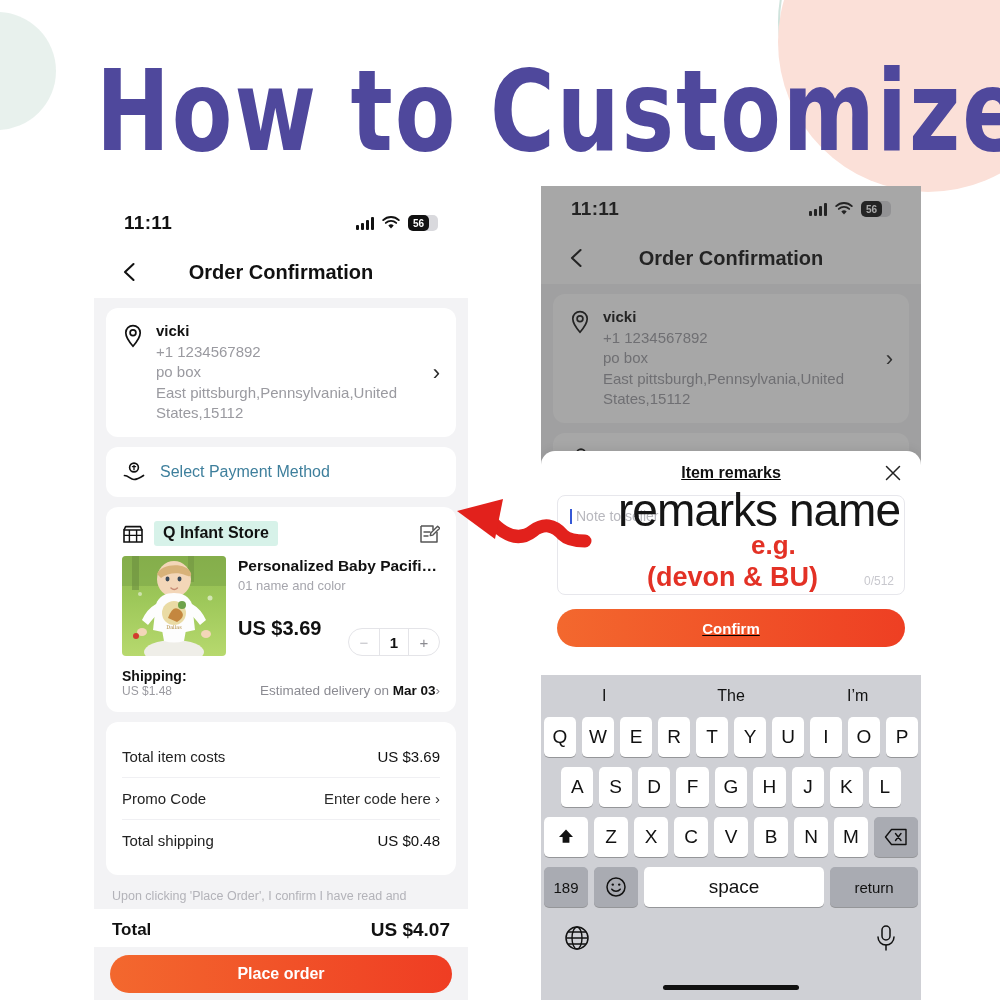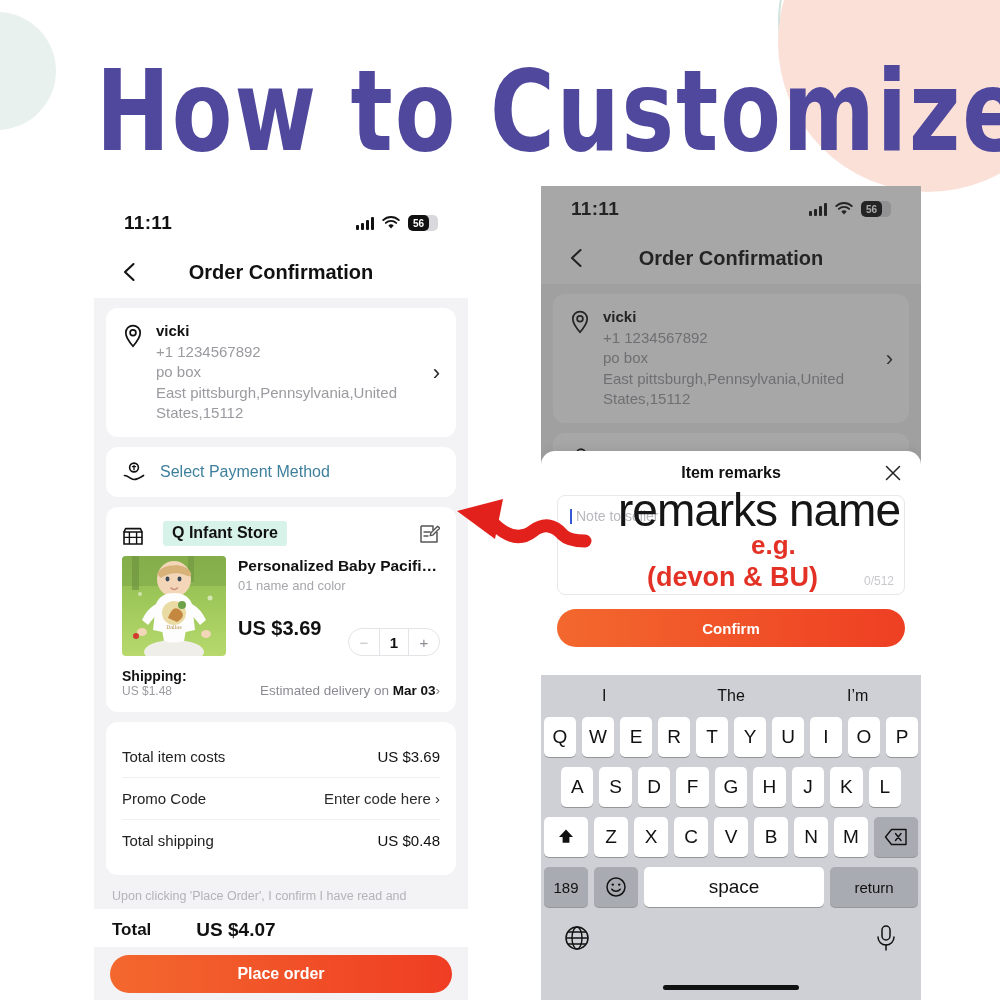--- a/index.html
+++ b/index.html
@@ -83,21 +83,21 @@
   .addr-row { display: flex; gap: 12px; align-items: flex-start; }
   .pin { flex: 0 0 auto; width: 22px; height: 24px; margin-top: 2px; }
   .addr-name { font-size: 15px; font-weight: 700; color: #111; margin-bottom: 3px; }
   .addr-line { font-size: 15px; color: #9a9aa0; line-height: 1.35; }
   .chev-r { position: absolute; right: 16px; top: 50%; transform: translateY(-50%);
     font-size: 22px; color: #2b2b2b; font-weight: 300; }
 
   .pay-row { display: flex; align-items: center; gap: 14px; }
   .pay-label { font-size: 16px; color: #3e7f9c; }
 
-  .store-row { display: flex; align-items: flex-end; gap: 19px; position: relative; }
+  .store-row { display: flex; align-items: center; gap: 10px; position: relative; }
   .store-name {
     font-size: 16px; font-weight: 700; color: #111;
     background: #d7f2e9; padding: 3px 9px 4px; border-radius: 3px;
   }
   .edit-icon { position: absolute; right: 0; top: 50%; transform: translateY(-50%); width: 22px; height: 22px; }
 
   .prod-row { display: flex; gap: 12px; margin-top: 10px; }
   .prod-img { width: 104px; height: 100px; border-radius: 4px; overflow: hidden; flex: 0 0 auto; position: relative; }
   .prod-info { flex: 1 1 auto; min-width: 0; position: relative; }
   .prod-title {
@@ -123,21 +123,21 @@
   .ship-r b { color: #111; }
 
   .sum-title { font-size: 16px; font-weight: 700; color: #111; margin-bottom: 6px; }
   .sum-row { display: flex; justify-content: space-between; align-items: center;
     padding: 12px 0; font-size: 15px; color: #222; border-top: 1px solid #f0f0f3; }
   .sum-row:first-of-type { border-top: none; }
   .sum-row .v { color: #111; }
   .sum-row .v.muted { color: #2b2b2b; }
 
   .disclaimer { font-size: 12.5px; color: #b3b3b9; padding: 4px 18px 6px; }
-  .total-bar { background: #fff; display: flex; 
+  .total-bar { background: #fff; display: flex; justify-content: space-between;
     align-items: center; padding: 10px 18px 6px; gap: 45px; }
   .total-bar .l { font-size: 17px; font-weight: 700; color: #111; }
   .total-bar .r { font-size: 19px; font-weight: 700; color: #111; }
 
   .cta {
     margin: 8px 16px 0; height: 38px; border-radius: 19px;
     background: linear-gradient(90deg,#f3682e 0%, #ef3d23 100%);
     color: #fff; font-size: 16px; font-weight: 700;
     display: flex; align-items: center; justify-content: center;
   }
@@ -150,20 +150,21 @@
 
   
   #phoneR { left: 541px; top: 186px; width: 380px; height: 814px; background: #f3f3f5; }
   #phoneR .dim { position: absolute; inset: 0; background: rgba(60,60,60,.45); z-index: 5; pointer-events: none; }
 
   
   .sheet {
     position: absolute; left: 0; top: 265px; width: 380px; height: 230px;
     background: #fff; border-radius: 14px 14px 0 0; z-index: 10;
     box-shadow: 0 -2px 10px rgba(0,0,0,.08);
+    text-decoration: underline;
   }
   .sheet-head { position: relative; height: 44px; display: flex; align-items: center; justify-content: center; }
   .sheet-title { font-size: 16px; font-weight: 700; color: #111; }
   .sheet-close { position: absolute; right: 18px; top: 12px; width: 20px; height: 20px; }
   .note-box {
     margin: 0 16px; height: 100px; border: 1px solid #e7e7ec; border-radius: 8px;
     position: relative; background: #fff;
   }
   .caret { position: absolute; left: 12px; top: 13px; width: 2px; height: 15px; background: #3558d6; }
   .note-ph { position: absolute; left: 18px; top: 12px; font-size: 14px; color: #b8b8be; }

